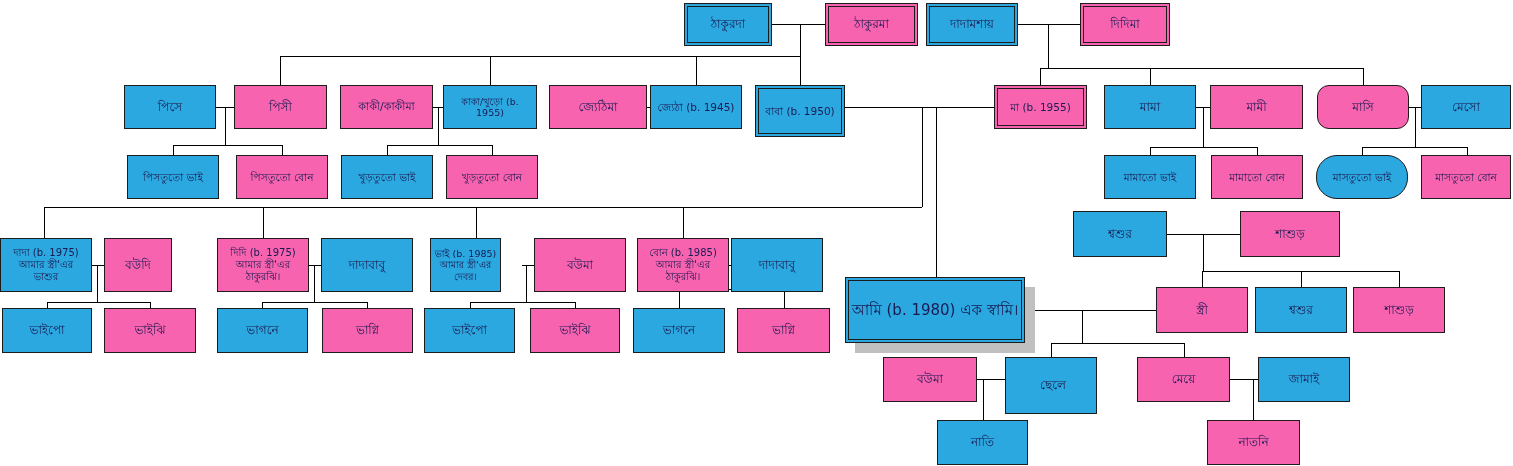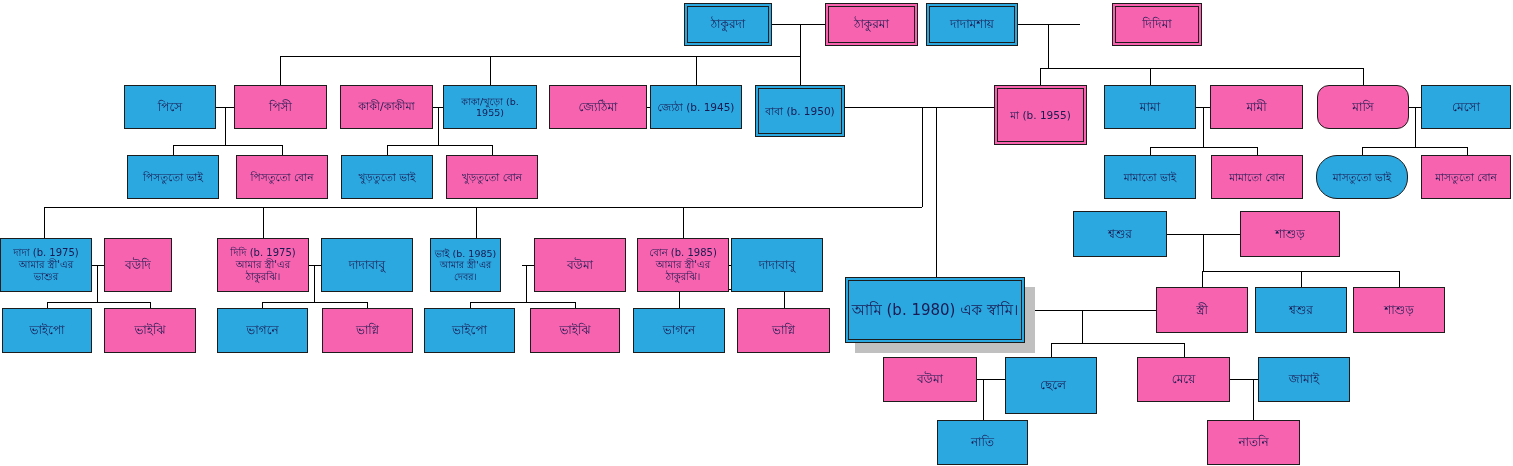--- a/index.html
+++ b/index.html
@@ -112,21 +112,21 @@
   <div id="nodes">
       <div class="node male double" style="left: 684px; top: 3px; width: 88px; height: 43px;">
         <div class="lbl">ঠাকুরদা</div>
       </div>
       <div class="node female double" style="left: 825px; top: 3px; width: 93px; height: 43px;">
         <div class="lbl">ঠাকুরমা</div>
       </div>
       <div class="node male double" style="left: 926px; top: 3px; width: 92px; height: 43px;">
         <div class="lbl">দাদামশায়</div>
       </div>
-      <div class="node female double" style="left: 1080px; top: 3px; width: 90px; height: 43px; margin-left: 32px;">
+      <div class="node female double" style="left: 1080px; top: 3px; width: 90px; height: 43px;">
         <div class="lbl">দিদিমা</div>
       </div>
       <div class="node male" style="left: 124px; top: 85px; width: 92px; height: 44px;">
         <div class="lbl">পিসে</div>
       </div>
       <div class="node female" style="left: 234px; top: 85px; width: 93px; height: 44px;">
         <div class="lbl">পিসী</div>
       </div>
       <div class="node female" style="left: 340px; top: 85px; width: 93px; height: 44px; font-size: 11px;">
         <div class="lbl">কাকী/কাকীমা</div>
@@ -136,21 +136,21 @@
       </div>
       <div class="node female" style="left: 549px; top: 85px; width: 98px; height: 44px; align-items: flex-end;">
         <div class="lbl">জ্যেঠিমা</div>
       </div>
       <div class="node male" style="left: 650px; top: 85px; width: 92px; height: 44px; font-size: 10.5px;">
         <div class="lbl">জ্যেঠা (b. 1945)</div>
       </div>
       <div class="node male double" style="left: 755px; top: 85px; width: 90px; height: 52px; font-size: 10.5px;">
         <div class="lbl">বাবা (b. 1950)</div>
       </div>
-      <div class="node female double" style="left: 994px; top: 85px; width: 93px; height: 60px; font-size: 10.5px;">
+      <div class="node female double" style="left: 994px; top: 85px; width: 93px; height: 44px; font-size: 10.5px;">
         <div class="lbl">মা (b. 1955)</div>
       </div>
       <div class="node male" style="left: 1104px; top: 85px; width: 92px; height: 44px;">
         <div class="lbl">মামা</div>
       </div>
       <div class="node female" style="left: 1210px; top: 85px; width: 93px; height: 44px;">
         <div class="lbl">মামী</div>
       </div>
       <div class="node female" style="left: 1317px; top: 85px; width: 92px; height: 44px; border-radius: 12px;">
         <div class="lbl">মাসি</div>

